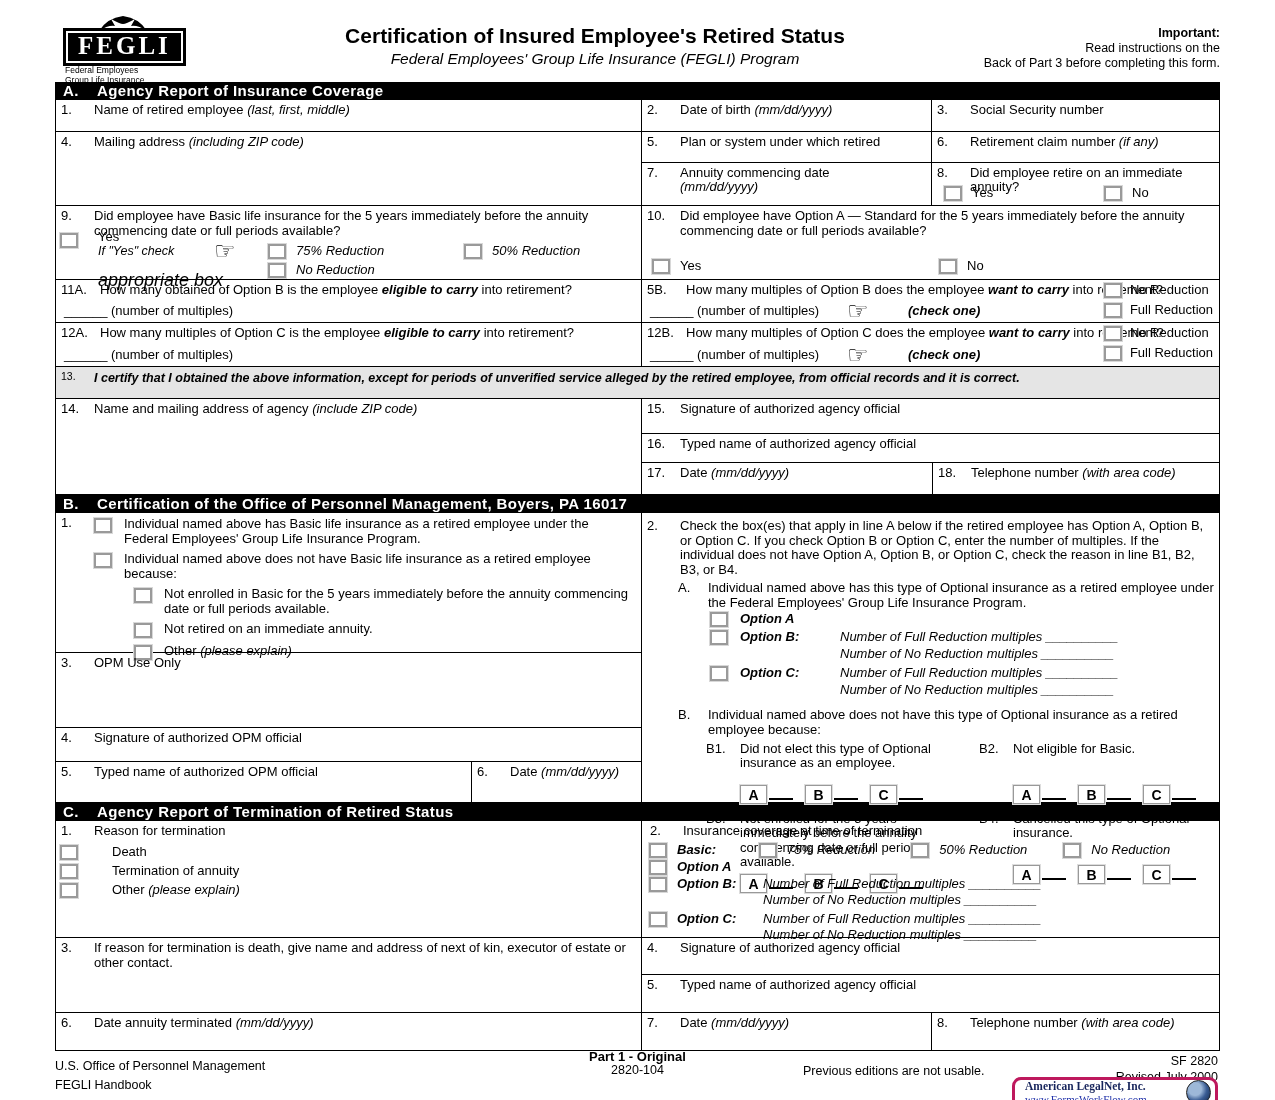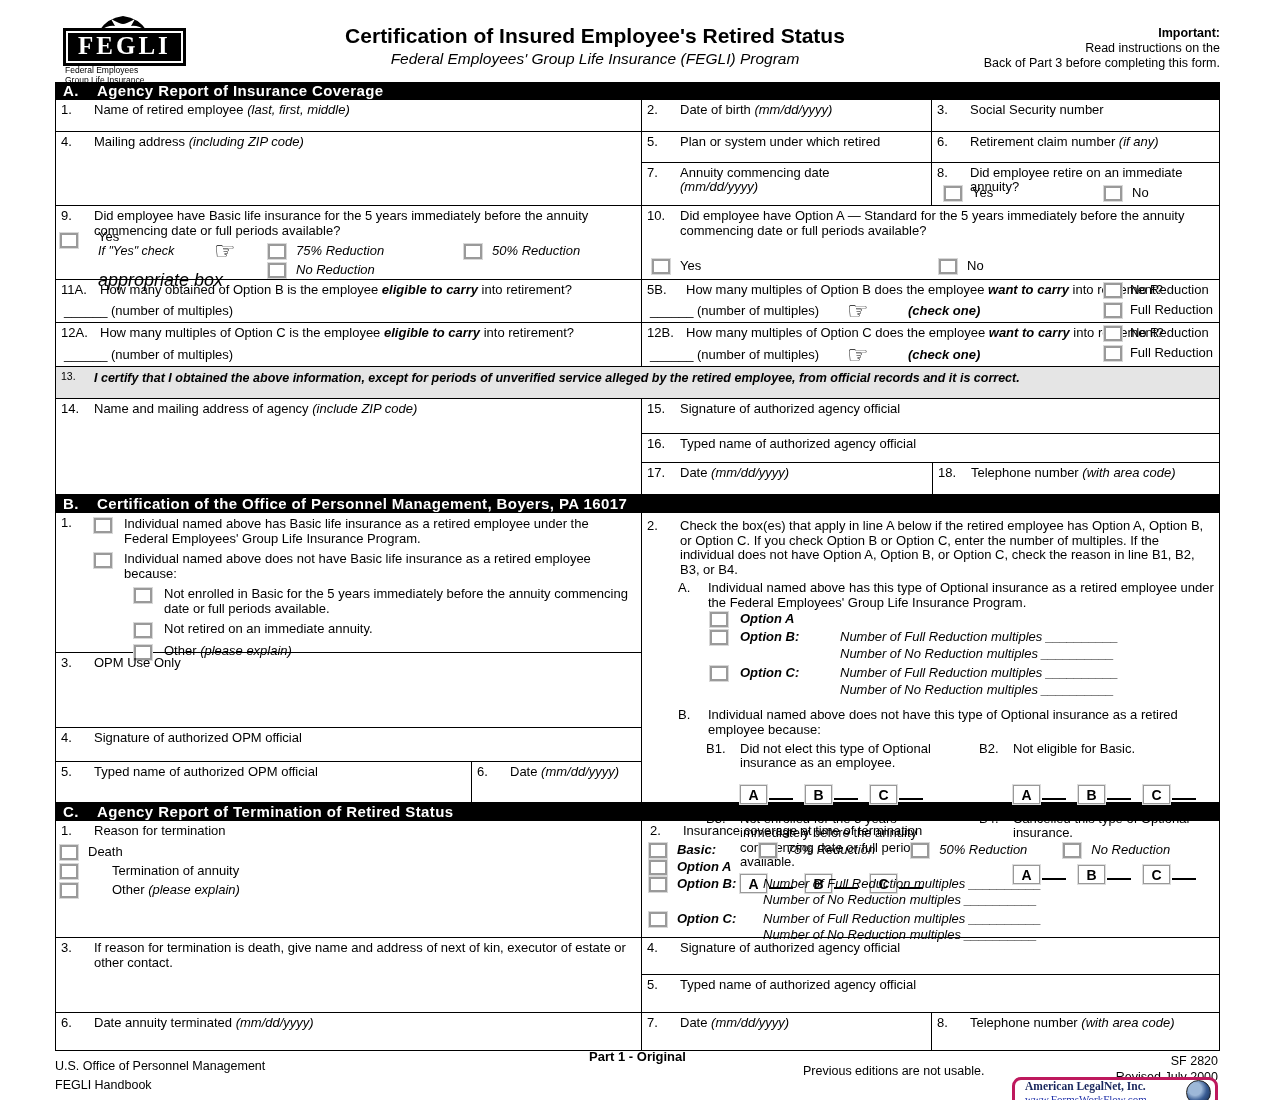--- a/index.html
+++ b/index.html
@@ -443,21 +443,21 @@
   </div>
 
   <div class="sec">
     <div class="r h117 bb">
 
       <div class="c w585">
         <span class="n">1.</span>
         <span class="lblwrap">Reason for termination</span>
         <span class="abs cbline" style="left:4px;top:24px">
           <span class="cb"></span>
-          <span style="">Death</span>
+          <span style="margin-left:24px">Death</span>
         </span>
         <span class="abs cbline" style="left:4px;top:43px">
           <span class="cb"></span>
           <span style="margin-left:24px">Termination of annuity</span>
         </span>
         <span class="abs cbline" style="left:4px;top:62px">
           <span class="cb"></span>
           <span style="margin-left:24px"><span>Other</span> <i>(please explain)</i></span>
         </span>
       </div>
@@ -529,20 +529,21 @@
       <div class="c grow bl">
         <span class="n">8.</span>
         <span class="lblwrap"><span>Telephone number</span> <i>(with area code)</i></span>
       </div>
     </div>
   </div>
 
   <div class="footer">
     <div class="f-part">
       <div class="p1">Part 1 - Original</div>
+      <div>2820-104</div>
     </div>
     <div class="f-left">
       <div>U.S. Office of Personnel Management</div>
       <div>FEGLI Handbook</div>
     </div>
     <div class="f-prev">Previous editions are not usable.</div>
     <div class="f-right">
       <div>SF 2820</div>
       <div>Revised July 2000</div>
     </div>

